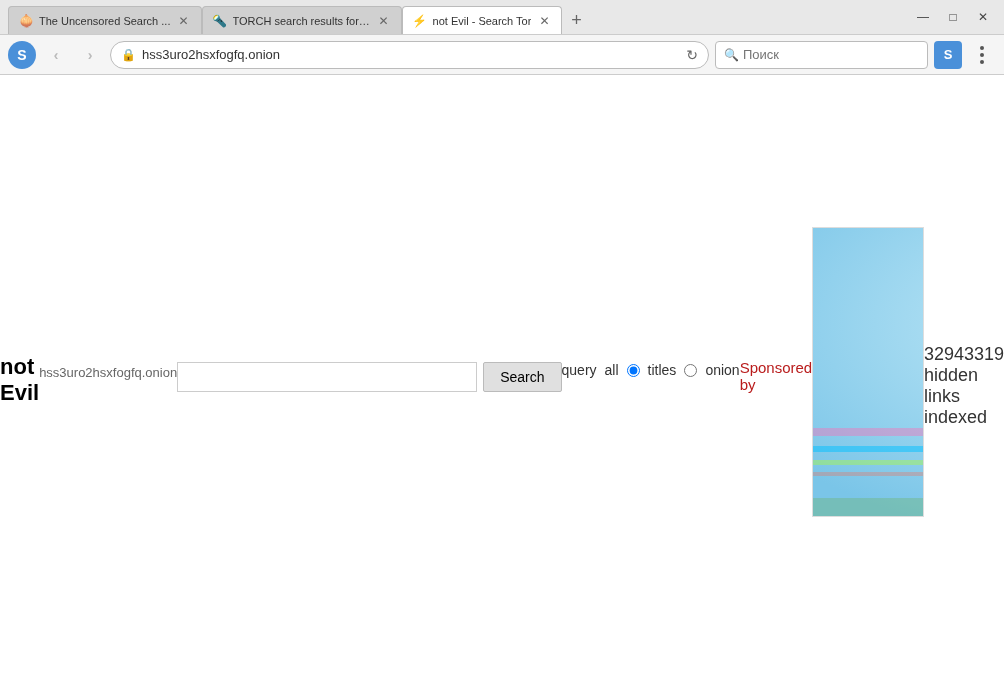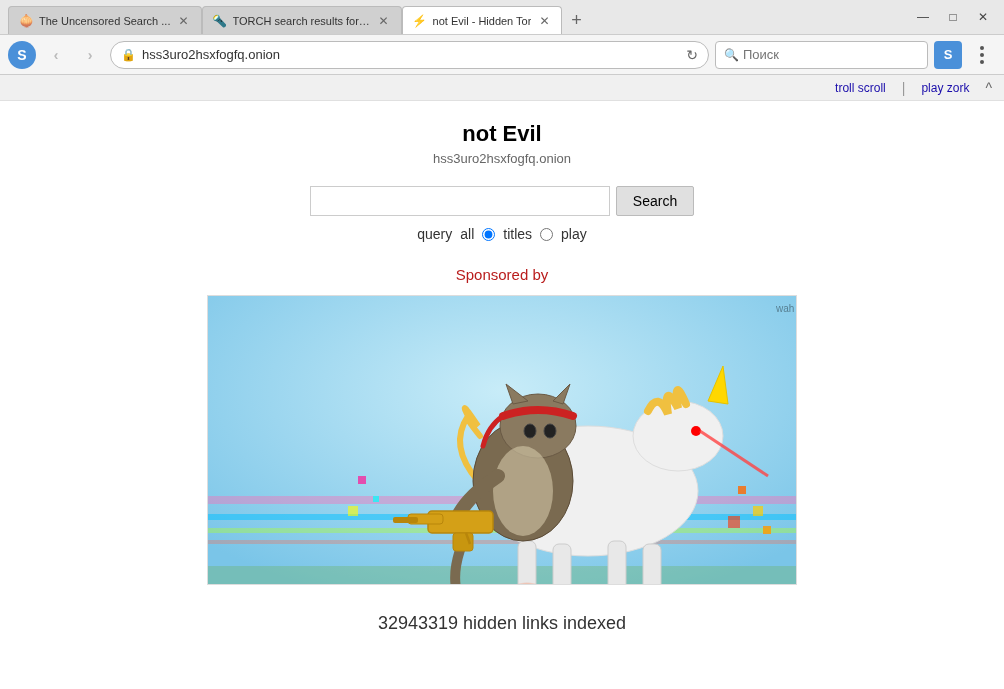--- a/index.html
+++ b/index.html
@@ -204,21 +204,21 @@
     }
     .bookmark-separator { color: #999; font-size: 14px; }
     .scroll-up { font-size: 14px; color: #666; }
 
     
     .page-content {
       flex: 1;
       background: #fff;
       overflow-y: auto;
       display: flex;
-      flex-direction: column;
+      flex-direction: row;
       align-items: center;
       padding: 20px 0 20px;
     }
 
     .site-title {
       font-size: 22px;
       font-weight: bold;
       color: #000;
       margin-bottom: 4px;
     }
@@ -311,21 +311,21 @@
       </div>
 
       <div class="tab">
         <span class="tab-favicon favicon-torch">🔦</span>
         <span class="tab-title">TORCH search results for: ...</span>
         <span class="tab-close">✕</span>
       </div>
 
       <div class="tab active">
         <span class="tab-favicon favicon-notevil">⚡</span>
-        <span class="tab-title">not Evil - Hidden Tor</span>
+        <span class="tab-title">not Evil - Search Tor</span>
         <span class="tab-close">✕</span>
       </div>
 
       <div class="new-tab-btn">+</div>
     </div>
 
     <div class="window-controls">
       <div class="win-btn minimize">—</div>
       <div class="win-btn maximize">□</div>
       <div class="win-btn close">✕</div>
@@ -351,45 +351,38 @@
     <div class="extension-btn">S</div>
     <div class="browser-btn">
       <div style="display:flex;flex-direction:column;gap:3px;align-items:center;">
         <div class="menu-dot"></div>
         <div class="menu-dot"></div>
         <div class="menu-dot"></div>
       </div>
     </div>
   </div>
 
-  <div class="bookmarks-bar">
-    <span style="flex:1"></span>
-    <a class="bookmark-item">troll scroll</a>
-    <span class="bookmark-separator">|</span>
-    <a class="bookmark-item">play zork</a>
-    <span class="scroll-up">^</span>
-  </div>
 
   <div class="page-content">
 
     <div class="site-title">not Evil</div>
     <div class="site-domain">hss3uro2hsxfogfq.onion</div>
 
     <div class="search-form">
       <input class="query-input" type="text" style="">
       <button class="search-button">Search</button>
     </div>
 
     <div class="radio-row">
       <span>query</span>
       <span>all</span>
       <input type="radio" name="search_type" checked="" style="">
       <label>titles</label>
       <input type="radio" name="search_type" style="">
-      <label>play</label>
+      <label>onion</label>
     </div>
 
     <div class="sponsored-label">Sponsored by</div>
 
     <div class="sponsored-image-container">
       <div class="image-scene">
         
         <svg width="590" height="315" viewBox="0 0 590 315" xmlns="http://www.w3.org/2000/svg">
 
           <defs>

